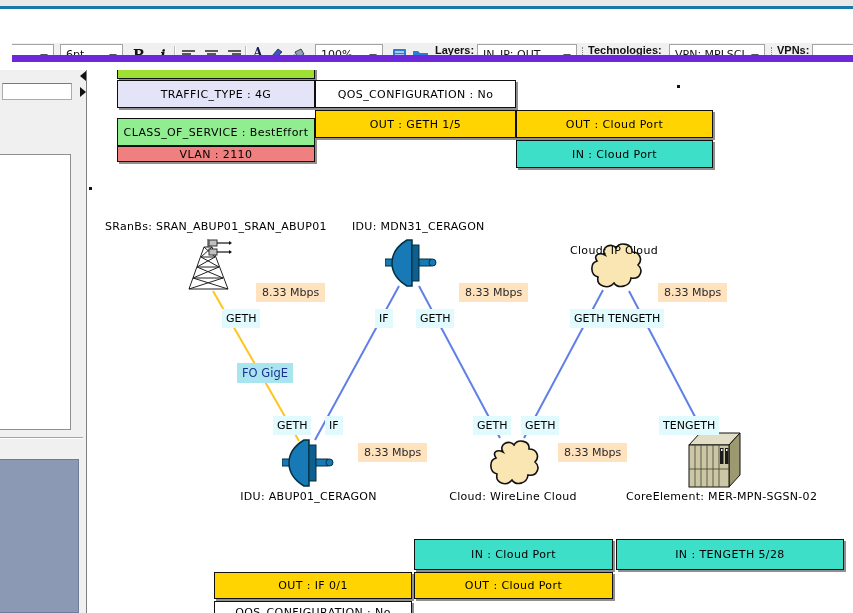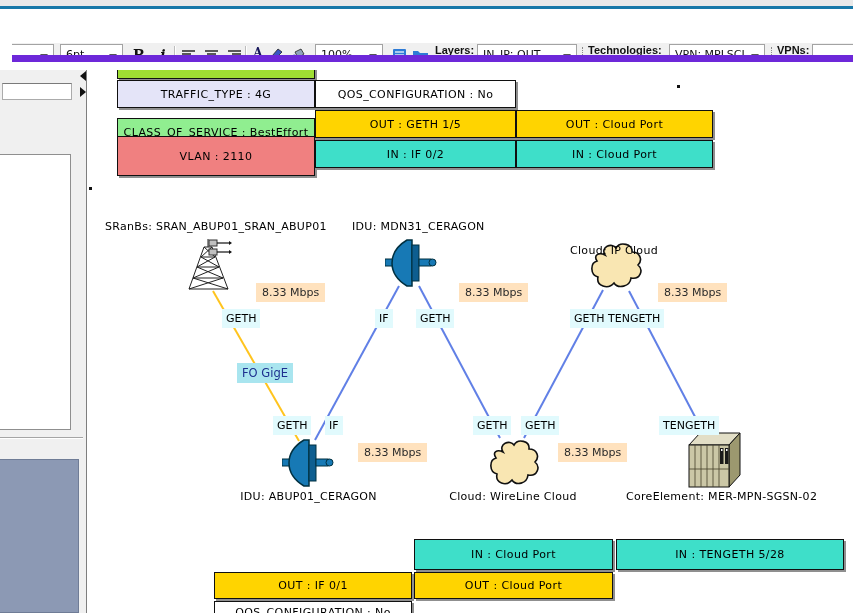--- a/index.html
+++ b/index.html
@@ -203,22 +203,21 @@
         <line x1="515" y1="220" x2="436" y2="368" stroke="#6180E6" stroke-width="2"></line>
         <line x1="541" y1="221" x2="615" y2="362" stroke="#6180E6" stroke-width="2"></line>
       </svg>
 
       <div class="cell c-sliver" style="left:29px;  top:-3px; width:198px; height:12px;"></div>
       <div class="cell c-lav" style="left:29px;  top:10px; width:198px; height:28px;">TRAFFIC_TYPE : 4G</div>
       <div class="cell c-white" style="left:227px; top:10px; width:201px; height:28px;">QOS_CONFIGURATION : No</div>
       <div class="cell c-green" style="left:29px;  top:40px; width:198px; height:28px;">CLASS_OF_SERVICE : BestEffort</div>
       <div class="cell c-gold" style="left:227px; top:40px; width:201px; height:28px;">OUT : GETH 1/5</div>
       <div class="cell c-gold" style="left:428px; top:40px; width:197px; height:28px;">OUT : Cloud Port</div>
-      <div class="cell c-salmon" style="left:29px;  top:66px; width:198px; height:40px;">VLAN : 2110</div>
-      <div class="cell c-turq" style="left:227px; top:70px; width:201px; height:28px;">IN : IF 0/2</div>
+      <div class="cell c-salmon" style="left:29px;  top:76px; width:198px; height:16px;">VLAN : 2110</div>
       <div class="cell c-turq" style="left:428px; top:70px; width:197px; height:28px;">IN : Cloud Port</div>
 
       <div class="nodelabel" style="left:17px;  top:150px; width:213px;">SRanBs: SRAN_ABUP01_SRAN_ABUP01</div>
       <div class="nodelabel" style="left:264px; top:150px; width:125px;">IDU: MDN31_CERAGON</div>
       <div class="nodelabel" style="left:482px; top:150px; width:88px;margin-top:24px;">Cloud: IP Cloud</div>
 
       <div class="icon" style="left:97px; top:167px;">
         <svg width="47" height="54">
           <g stroke="#222" stroke-width="1" fill="none">
             <line x1="19" y1="10" x2="4" y2="52"></line>

